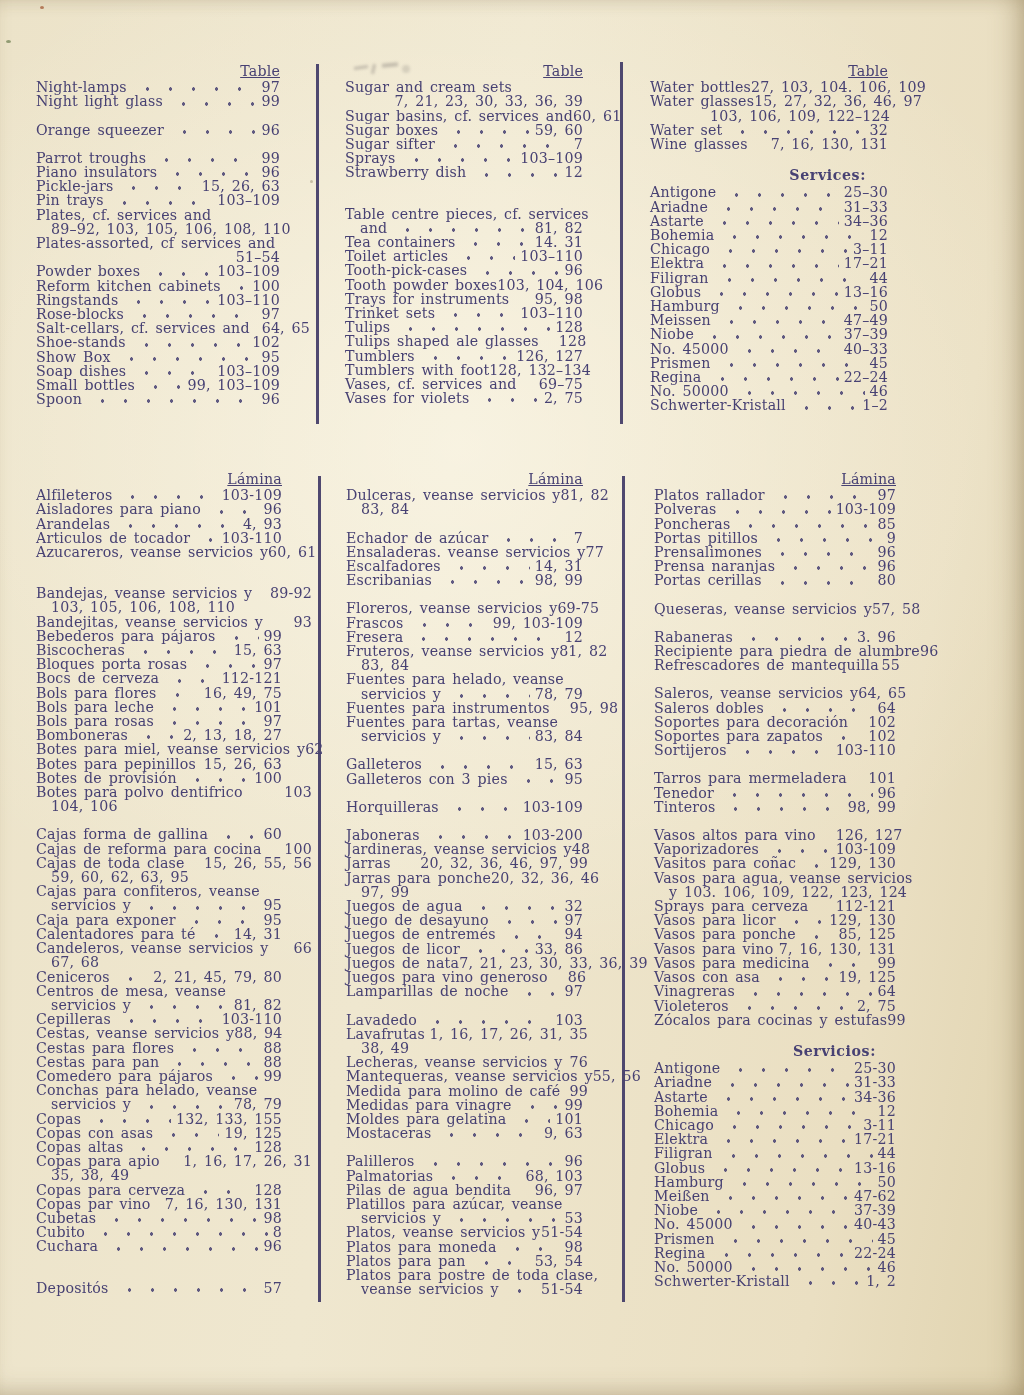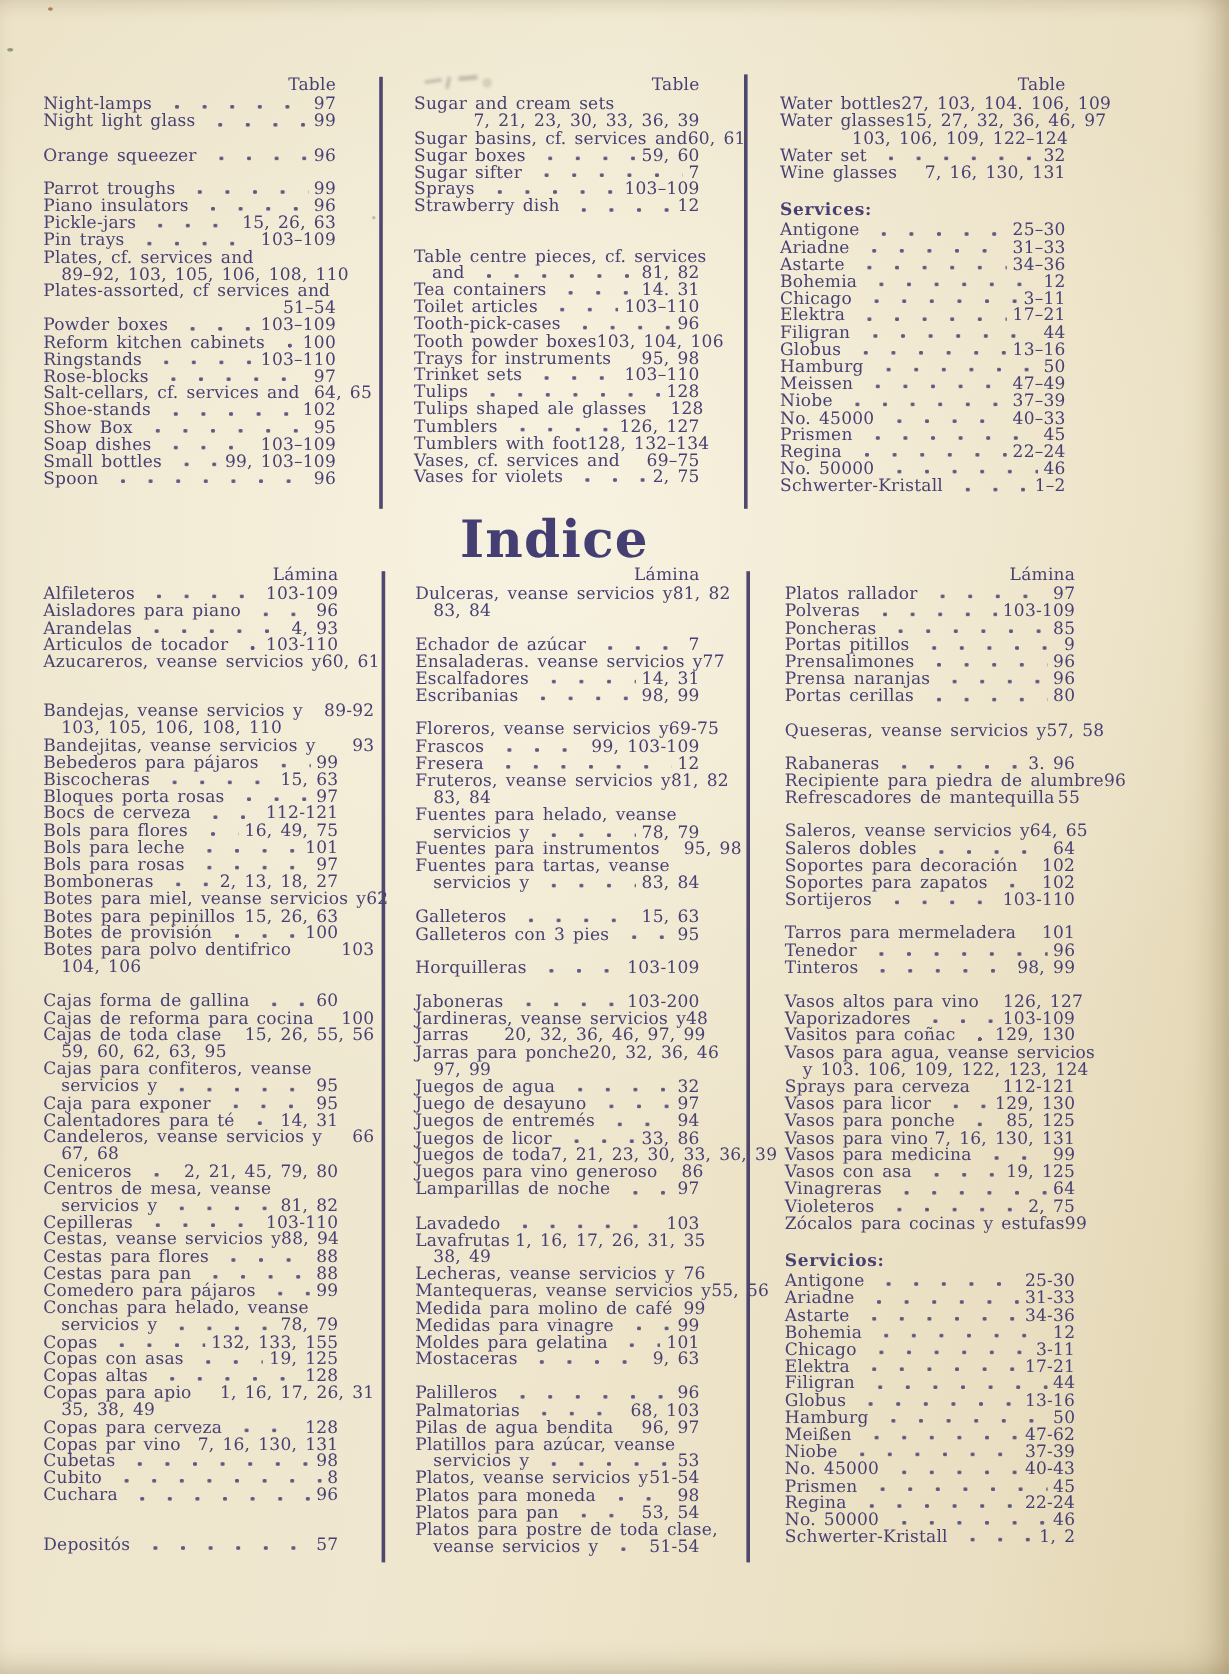--- a/index.html
+++ b/index.html
@@ -13,36 +13,36 @@
     color:#474173;
     background:
       radial-gradient(ellipse 900px 760px at 45% 32%, rgba(255,252,240,.55), rgba(255,252,240,0) 72%),
       linear-gradient(100deg,#ece3c9 0%,#efe7cf 42%,#eadfc2 82%,#e0d3af 100%);
     box-shadow:inset -20px 0 28px -14px rgba(110,90,50,.38),
                inset 0 -16px 24px -14px rgba(110,90,50,.28),
                inset 0 10px 18px -12px rgba(110,90,50,.18);
   }
   .vrule{position:absolute;width:2.5px;background:#403a66;opacity:.92;}
   .col{position:absolute;font-size:14.2px;line-height:14.2px;letter-spacing:.2px;word-spacing:2px;}
-  .colhead{text-align:right;padding-right:var(--pr,0);margin-bottom:2px;}
+  .colhead{text-align:right;padding-right:var(--pr,0);margin-bottom:2px;text-decoration:underline;}
   .entry{display:flex;align-items:baseline;white-space:nowrap;padding-right:var(--pr,0);}
   .entry.full{padding-right:0;}
   .entry.i1{padding-left:15px;}
   .lbl{white-space:pre;}
   .pg{white-space:pre;}
   .leader{
     flex:1 1 auto;min-width:6px;align-self:stretch;margin:0 5px 0 9px;
     background-image:radial-gradient(circle, rgba(71,65,115,.85) 1.5px, rgba(0,0,0,0) 1.9px);
     background-size:23px 6px;background-position:left bottom 2px;background-repeat:repeat-x;
   }
   .spacer-flex{flex:1 1 auto;}
   .gap{height:14px;}
   .gap.g1{height:14px;}
   .gap.g2{height:27px;}
-  .subhead{font-weight:bold;text-align:left;padding:3px 24px 3px 0;letter-spacing:.6px;}
+  .subhead{font-weight:bold;text-align:right;padding:3px 24px 3px 0;letter-spacing:.6px;}
   .title{
     position:absolute;top:428px;left:0;width:924px;margin:0;text-align:center;
     font-size:43px;line-height:44px;font-weight:bold;color:#453e72;letter-spacing:1px;
   }
   
   .c-t1{left:36px;top:64px;width:274px;--pr:30px;}
   .c-t2{left:345px;top:64px;width:243px;--pr:5px;}
   .c-t3{left:650px;top:64px;width:240px;--pr:2px;}
   .c-b1{left:36px;top:472px;width:276px;--pr:30px;}
   .c-b2{left:346px;top:472px;width:242px;--pr:5px;}
@@ -400,21 +400,20 @@
           </div>
           <div class="entry">
             <span class="lbl">Schwerter-Kristall</span>
             <span class="leader"></span>
             <span class="pg">1–2</span>
           </div>
         </div>
     </div>
   </section>
 
-  <h1 class="title">Indice</h1>
 
   <section>
     <div class="col c-b1">
       <div class="colhead">Lámina</div>
       <div>
           <div class="entry">
             <span class="lbl">Alfileteros</span>
             <span class="leader"></span>
             <span class="pg">103-109</span>
           </div>
@@ -794,21 +793,21 @@
             <span class="lbl">Juegos de entremés</span>
             <span class="leader"></span>
             <span class="pg">94</span>
           </div>
           <div class="entry">
             <span class="lbl">Juegos de licor</span>
             <span class="leader"></span>
             <span class="pg">33, 86</span>
           </div>
           <div class="entry full">
-            <span class="lbl">Juegos de toda</span>
+            <span class="lbl">Juegos de nata</span>
             <span class="spacer-flex"></span>
             <span class="pg">7, 21, 23, 30, 33, 36, 39</span>
           </div>
           <div class="entry">
             <span class="lbl">Juegos para vino generoso</span>
             <span class="leader"></span>
             <span class="pg">86</span>
           </div>
           <div class="entry">
             <span class="lbl">Lamparillas de noche</span>

